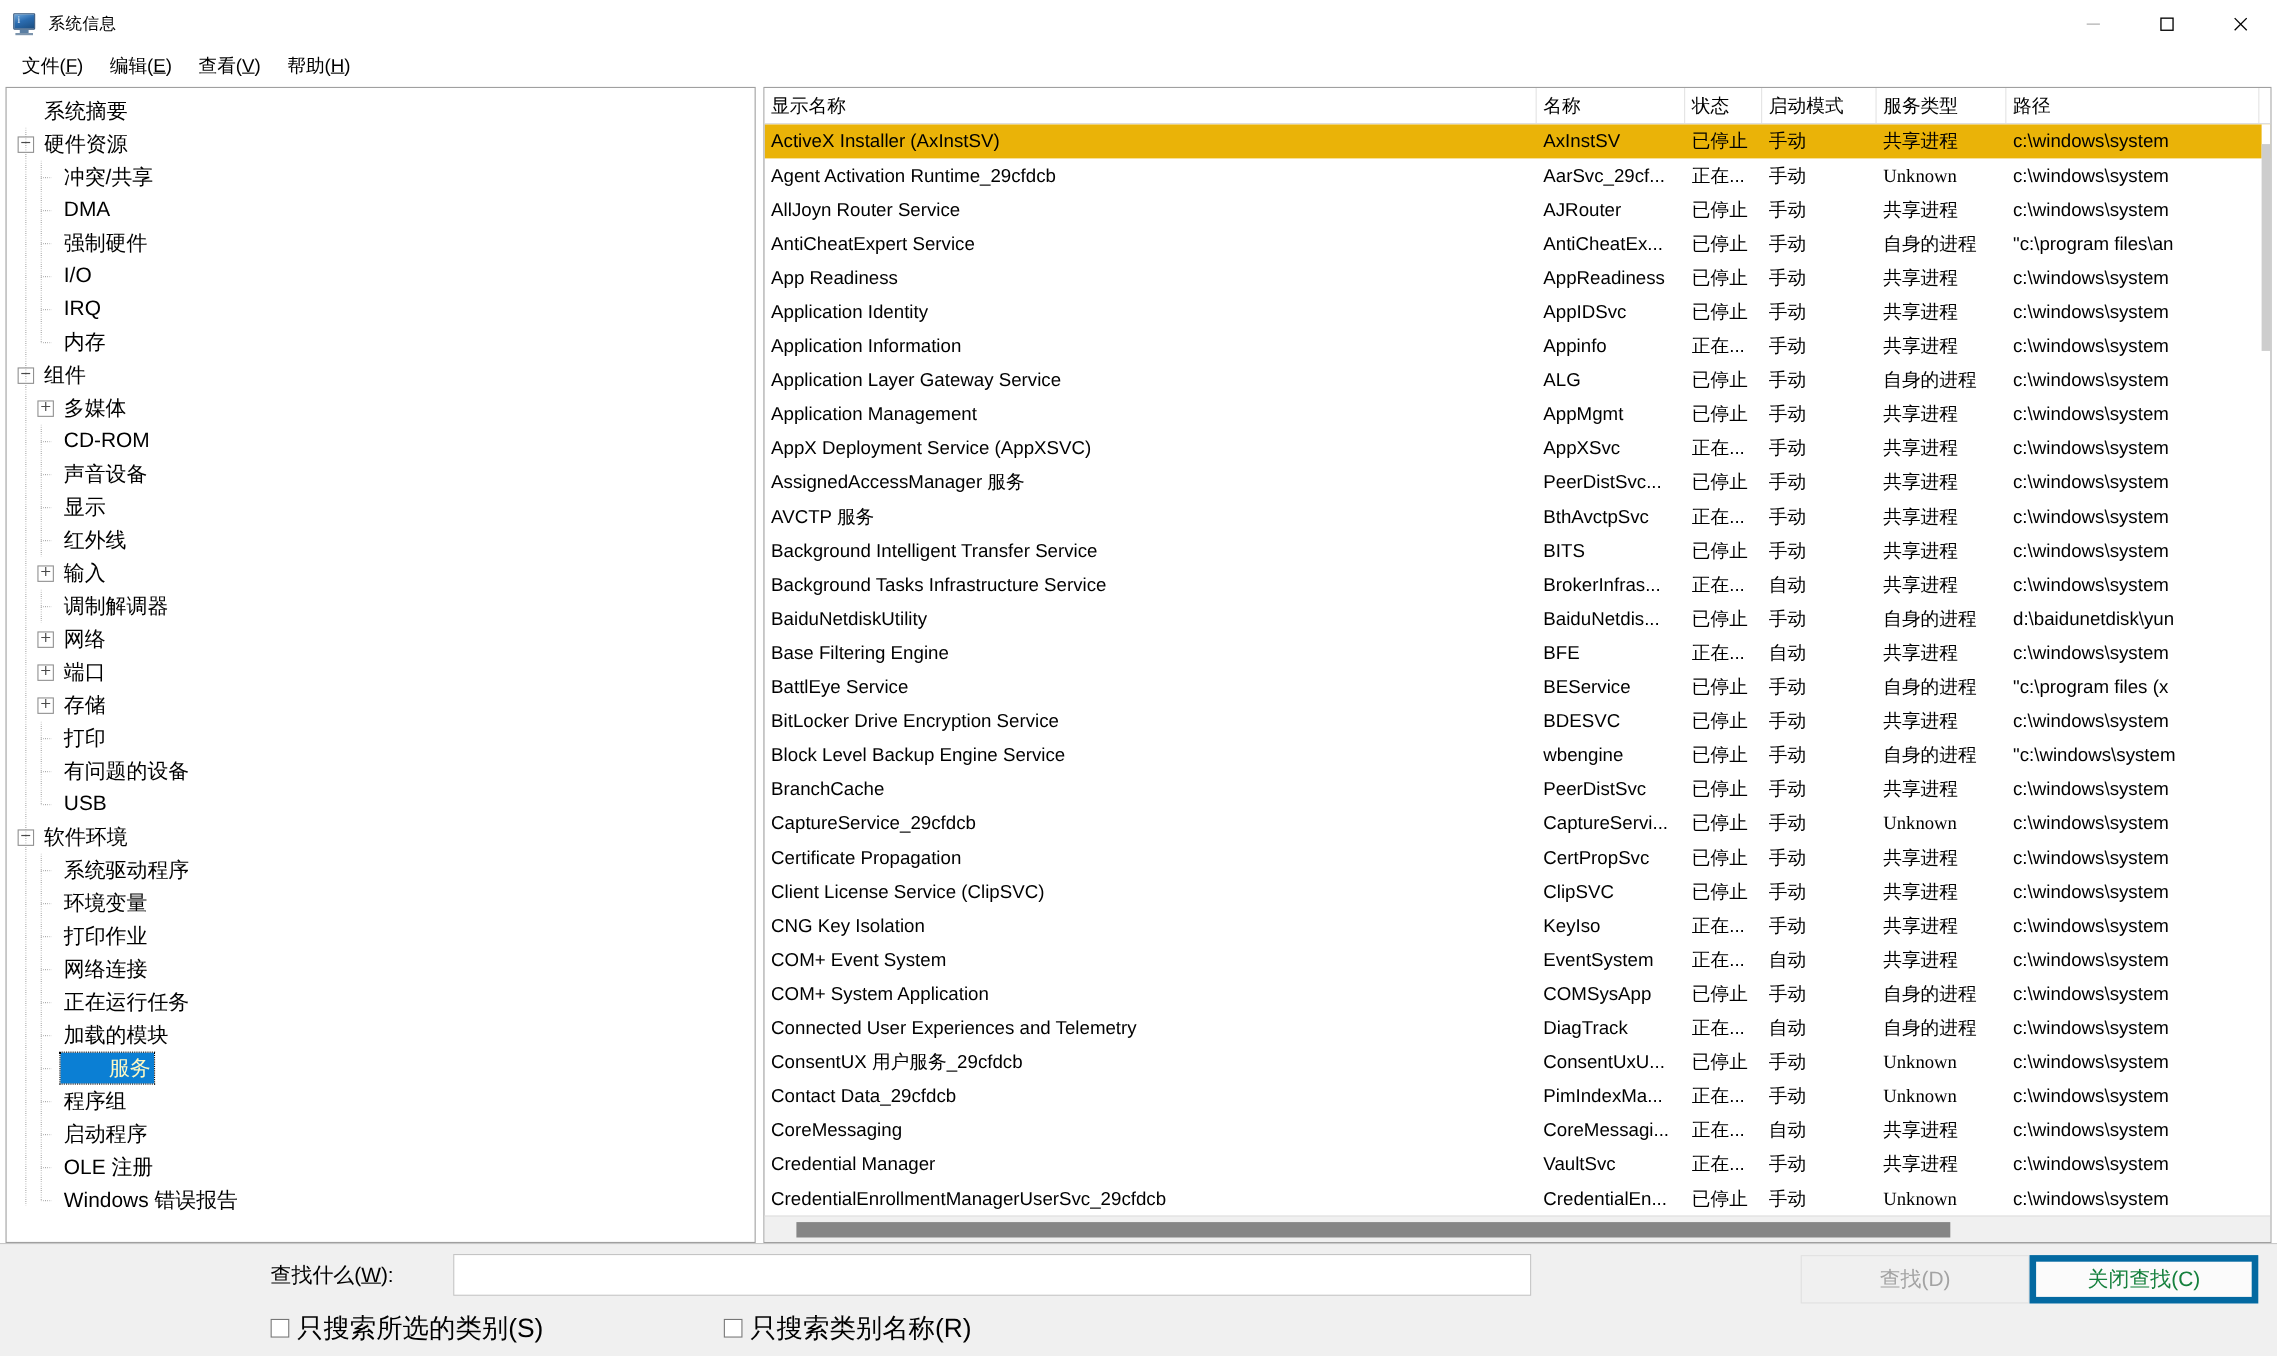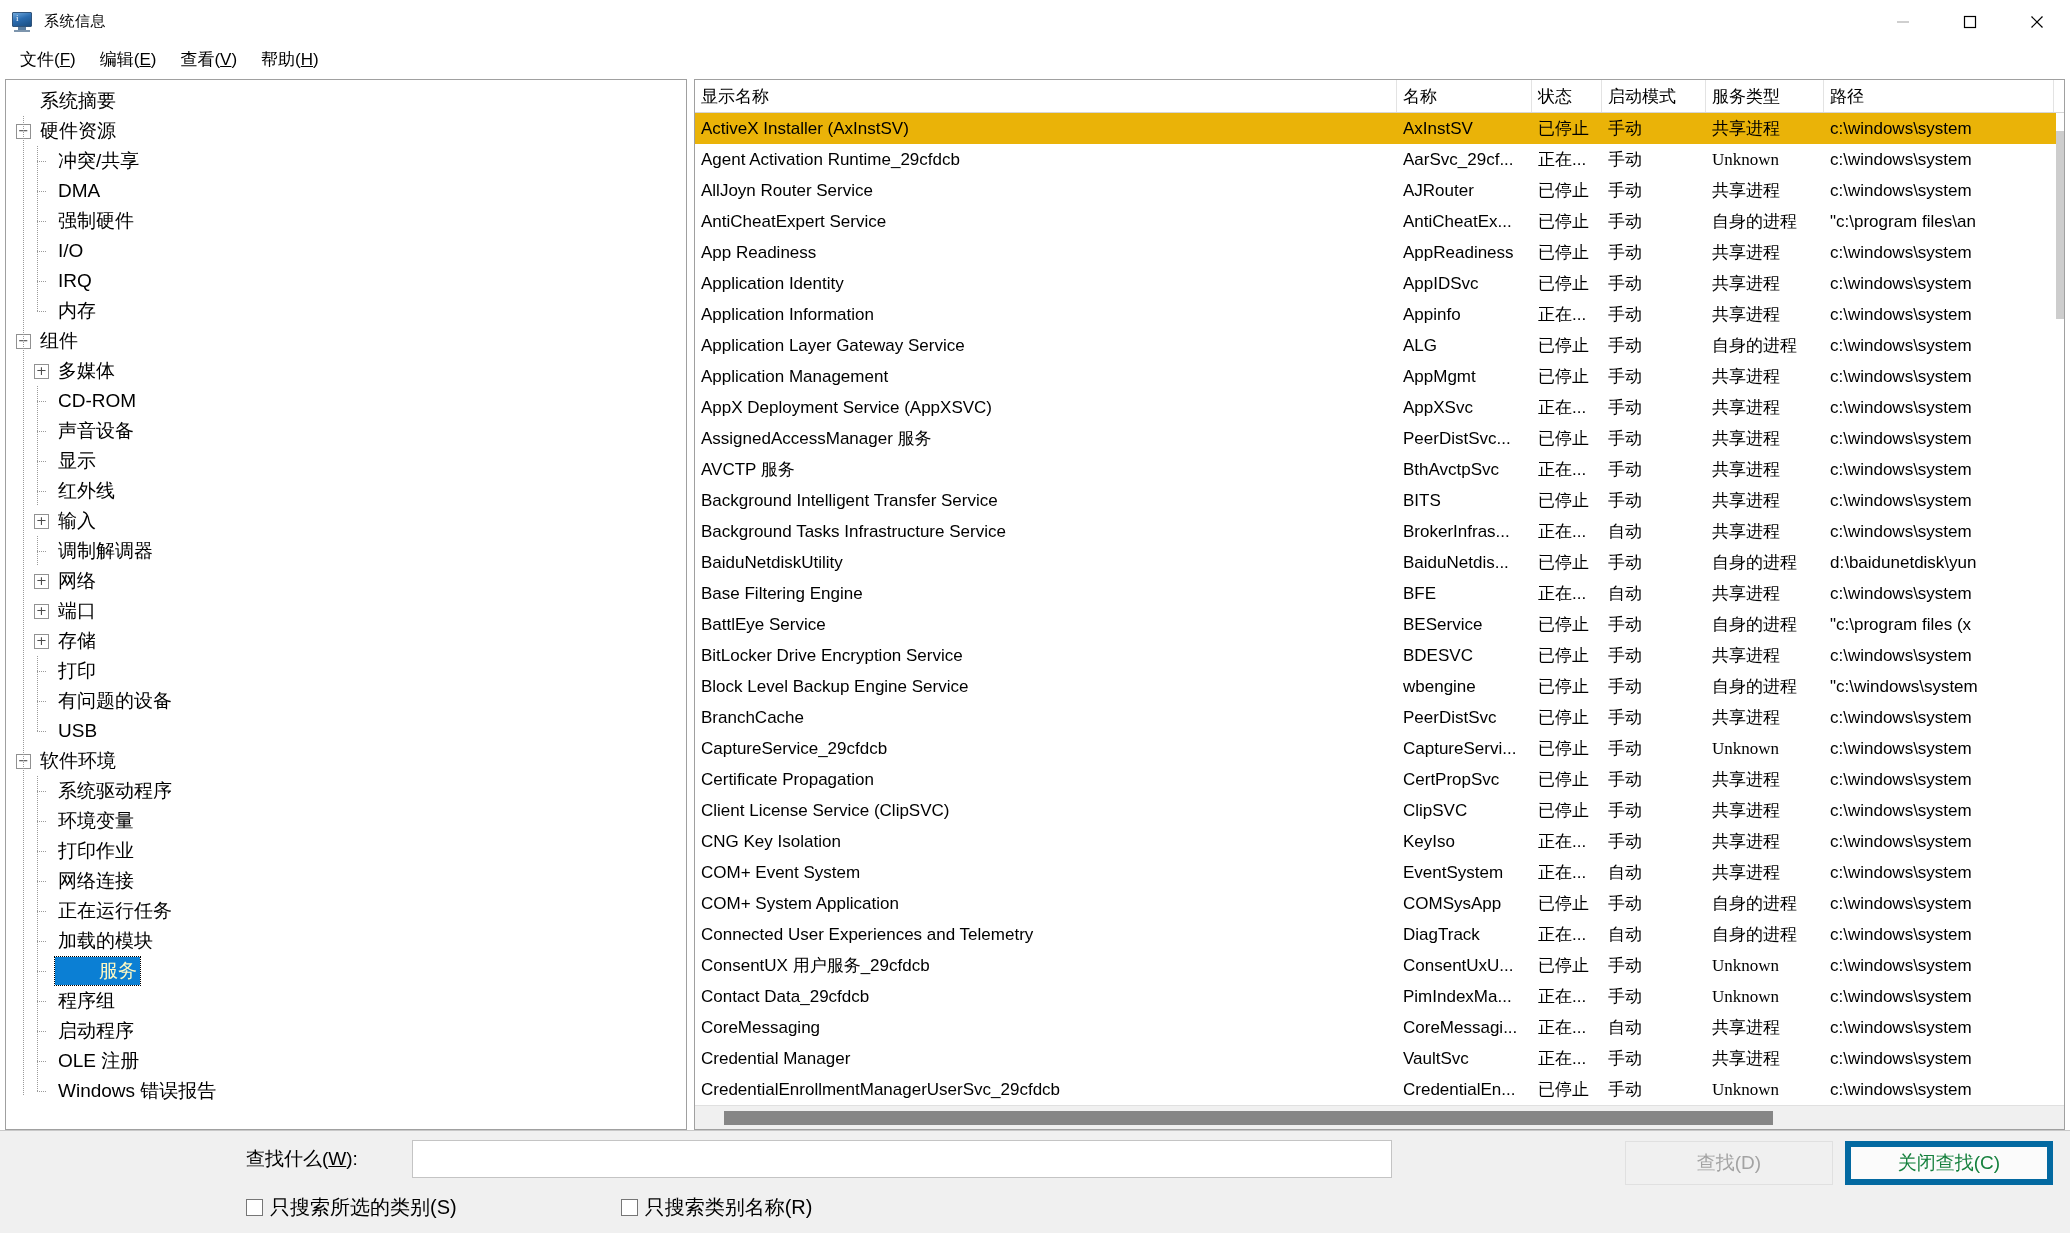--- a/index.html
+++ b/index.html
@@ -276,33 +276,32 @@
     background: #f3f3f3;
     font-family: "Liberation Sans", sans-serif;
     padding: 0;
   }
   .find-btn.disabled { color: #a3a3a3; background: #f0f0f0; border-color: #e0e0e0; }
   .find-btn.primary { color: #15803d; background: #fbfbfb; border: 6px solid #0369a1; }
   .btns {
     position: absolute;
     right: 17px; top: 10px;
     display: flex;
-    gap: 12px;
   }
   .find-row2 {
     display: flex;
     align-items: center;
     height: 40px;
     padding-left: 246px;
     gap: 164px;
   }
   .cbx-wrap {
     display: flex;
     align-items: center;
-    font-size: 20px;
+    font-size: 24px;
     color: #000000;
     white-space: nowrap;
   }
   .cbx {
     width: 17px; height: 17px;
     border: 1px solid #767676;
     background: #ffffff;
     margin-right: 7px;
     flex: 0 0 auto;
   }

